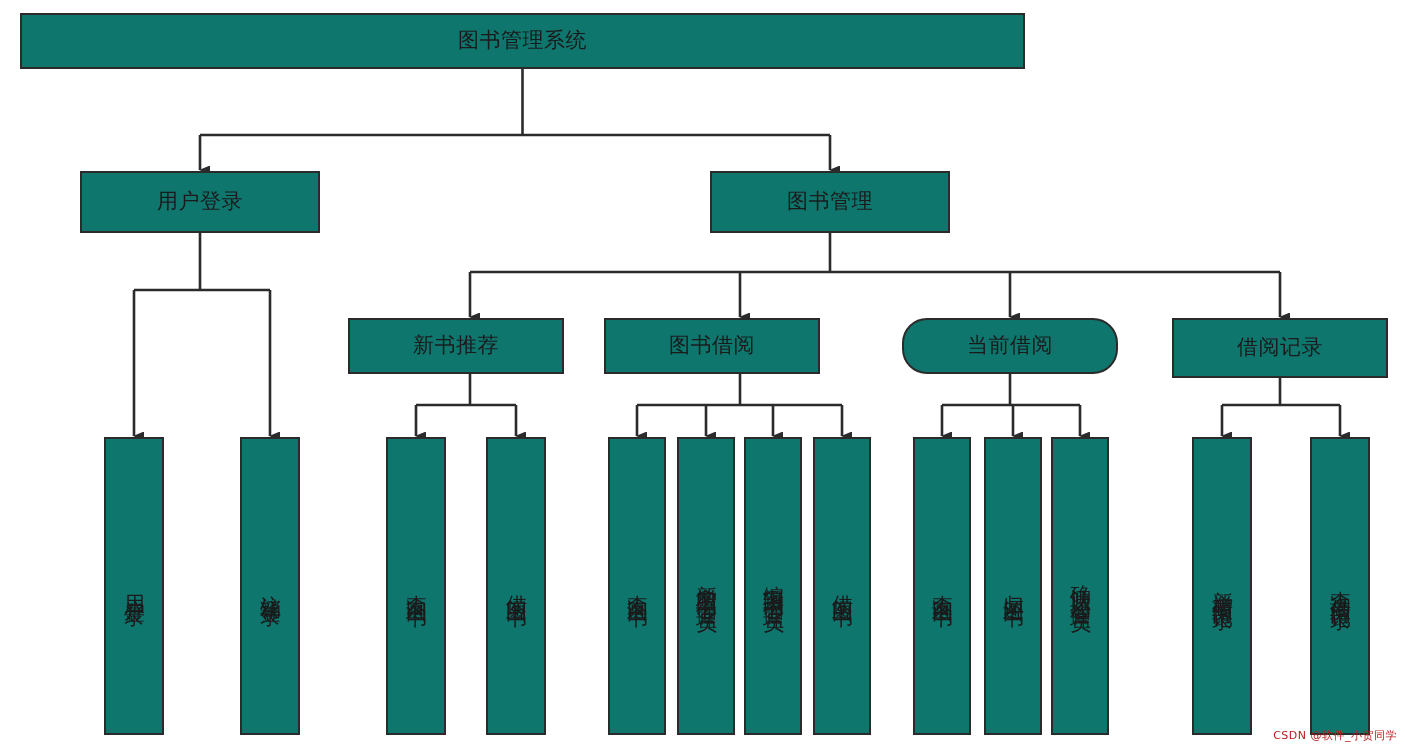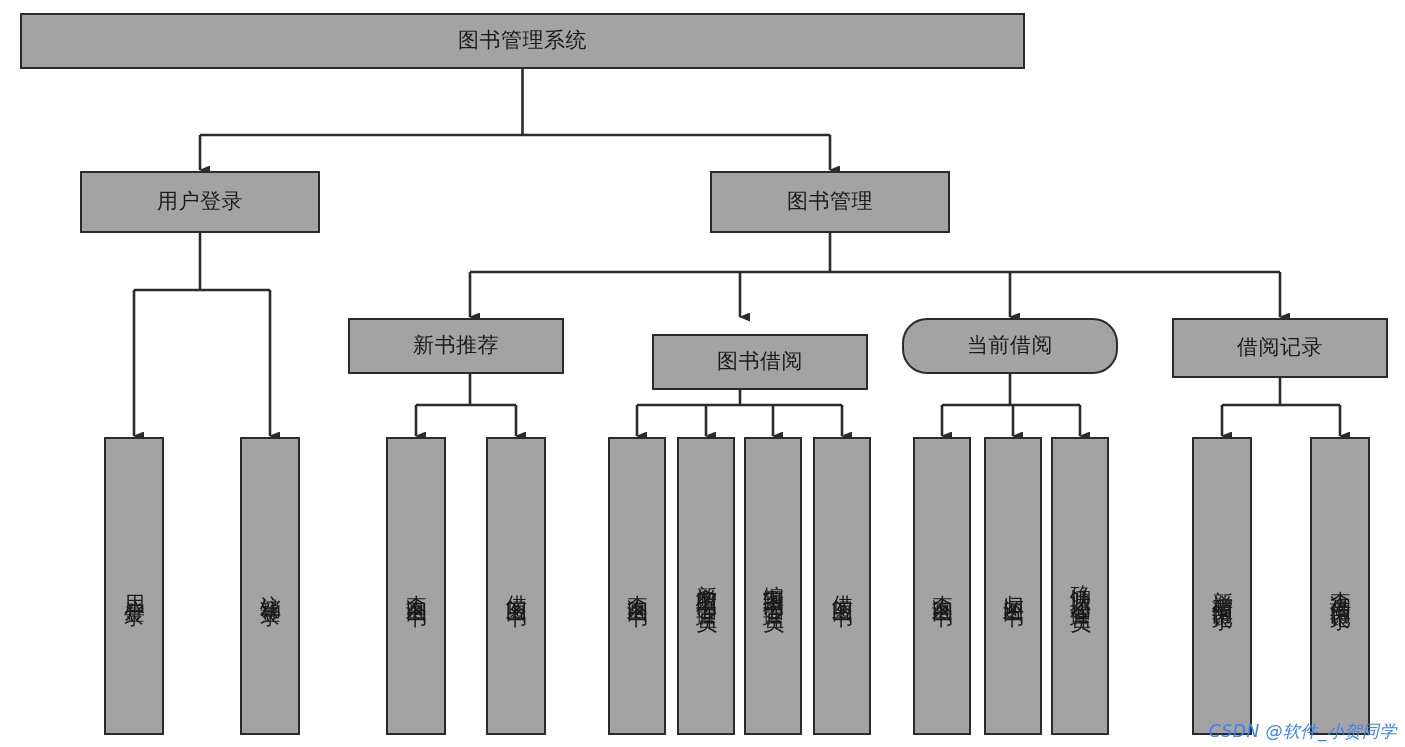--- a/index.html
+++ b/index.html
@@ -21,21 +21,21 @@
     position: absolute;
     left: 0;
     top: 0;
     width: 1405px;
     height: 747px;
   }
   .node-box {
     position: absolute;
     box-sizing: border-box;
     border: 2px solid #2b2b2b;
-    background: #a3a3a3;
+    background: #0f766e;
     display: flex;
     align-items: center;
     justify-content: center;
   }
   .node-label-h {
     font-size: 21px;
     color: #1a1a1a;
     line-height: 1.1;
     white-space: nowrap;
     letter-spacing: 0.5px;
@@ -51,25 +51,24 @@
     text-orientation: upright;
     letter-spacing: 4px;
     line-height: 1;
     white-space: nowrap;
     text-align: center;
   }
   .watermark {
     position: absolute;
     right: 8px;
     bottom: 4px;
-    font-size: 17px;
-    color: #3b82f6;
+    font-size: 11px;
+    color: #b91c1c;
     white-space: nowrap;
     letter-spacing: 0.5px;
-    font-style: italic;
   }
 </style>
 </head>
 <body>
 
 <div id="diagram-root">
 
   <svg id="tree-svg" viewBox="0 0 1405 747" xmlns="http://www.w3.org/2000/svg">
     <defs>
       <marker id="arrowhead" markerWidth="9" markerHeight="11" refX="4.5" refY="10" orient="auto" markerUnits="userSpaceOnUse">
@@ -120,21 +119,21 @@
   <div class="node-box" style="left:80px; top:171px; width:240px; height:62px;">
     <span class="node-label-h">用户登录</span>
   </div>
   <div class="node-box" style="left:710px; top:171px; width:240px; height:62px;">
     <span class="node-label-h">图书管理</span>
   </div>
 
   <div class="node-box" style="left:348px; top:318px; width:216px; height:56px;">
     <span class="node-label-h">新书推荐</span>
   </div>
-  <div class="node-box" style="left:652px; top:318px; width:216px; height:56px;margin-top:16px;">
+  <div class="node-box" style="left:604px; top:318px; width:216px; height:56px;">
     <span class="node-label-h">图书借阅</span>
   </div>
   <div class="node-box" style="left:902px; top:318px; width:216px; height:56px;border-radius:25px;">
     <span class="node-label-h">当前借阅</span>
   </div>
   <div class="node-box" style="left:1172px; top:318px; width:216px; height:60px;">
     <span class="node-label-h">借阅记录</span>
   </div>
 
   <div id="leaf-layer">

